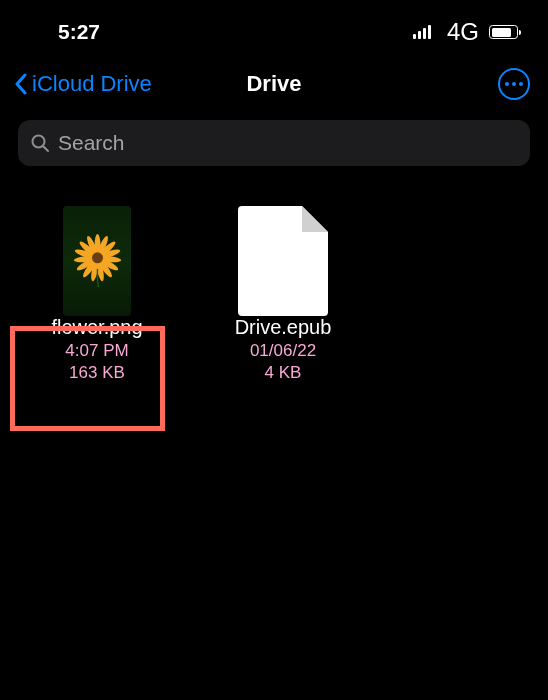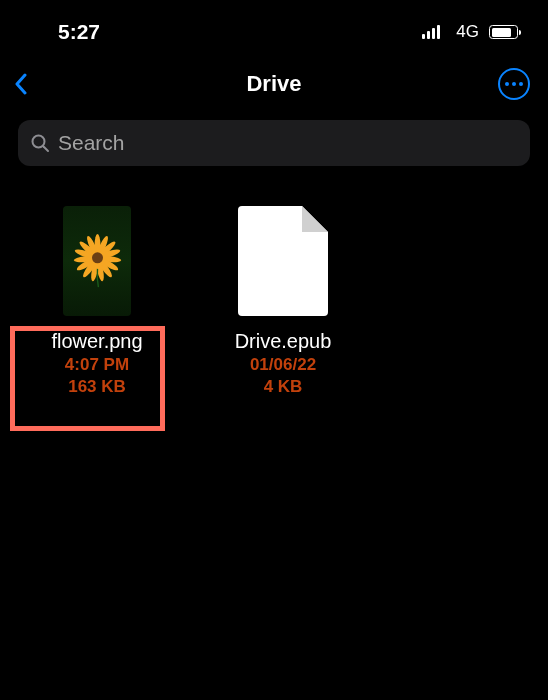--- a/index.html
+++ b/index.html
@@ -42,21 +42,21 @@
     .bar {
       width: 3px;
       background: #fff;
       border-radius: 1px;
     }
     .bar:nth-child(1){height:5px;}
     .bar:nth-child(2){height:8px;}
     .bar:nth-child(3){height:11px;}
     .bar:nth-child(4){height:14px;}
     .network-label {
-      font-size: 17px;
+      font-size: 24px;
       font-weight: 500;
       color: #fff;
       margin-left: 10px;
     }
     .battery {
       width: 29px;
       height: 14px;
       border: 1.5px solid #fff;
       border-radius: 3.5px;
       position: relative;
@@ -198,35 +198,33 @@
       position: absolute;
       top: 0;
       left: 0;
       width: 0;
       height: 0;
       border-style: solid;
       border-width: 26px 0 0 26px;
       border-color: transparent transparent transparent #d0d0d0;
     }
     .file-meta {
-      margin-top: 14px;
       display: flex;
       flex-direction: column;
       align-items: center;
       gap: 2px;
     }
     .file-name {
       font-size: 20px;
       color: #fff;
       font-weight: 400;
     }
     .file-sub {
       font-size: 17px;
-      color: #c2410c;
-      font-weight: bold;
+      color: #f9a8d4;
     }
     .highlight-box {
       position: absolute;
       border: 5px solid #ff6b5b;
       top: 120px;
       left: -12px;
       width: 155px;
       height: 105px;
       pointer-events: none;
     }
@@ -248,20 +246,21 @@
       <div class="battery-fill"></div>
     </div>
   </div>
 </div>
 
 <div class="nav-bar">
   <div class="back-button">
     <svg class="chevron-left" viewBox="0 0 14 22" fill="none">
       <path d="M11 2 L3 11 L11 20" stroke="#0a84ff" stroke-width="3" stroke-linecap="round" stroke-linejoin="round"></path>
     </svg>
+    <span class="back-label">iCloud Drive</span>
   </div>
   <div class="nav-title">Drive</div>
   <div class="more-button">
     <div class="dot"></div>
       <div class="dot"></div>
       <div class="dot"></div>
   </div>
 </div>
 
 <div class="search-container">

